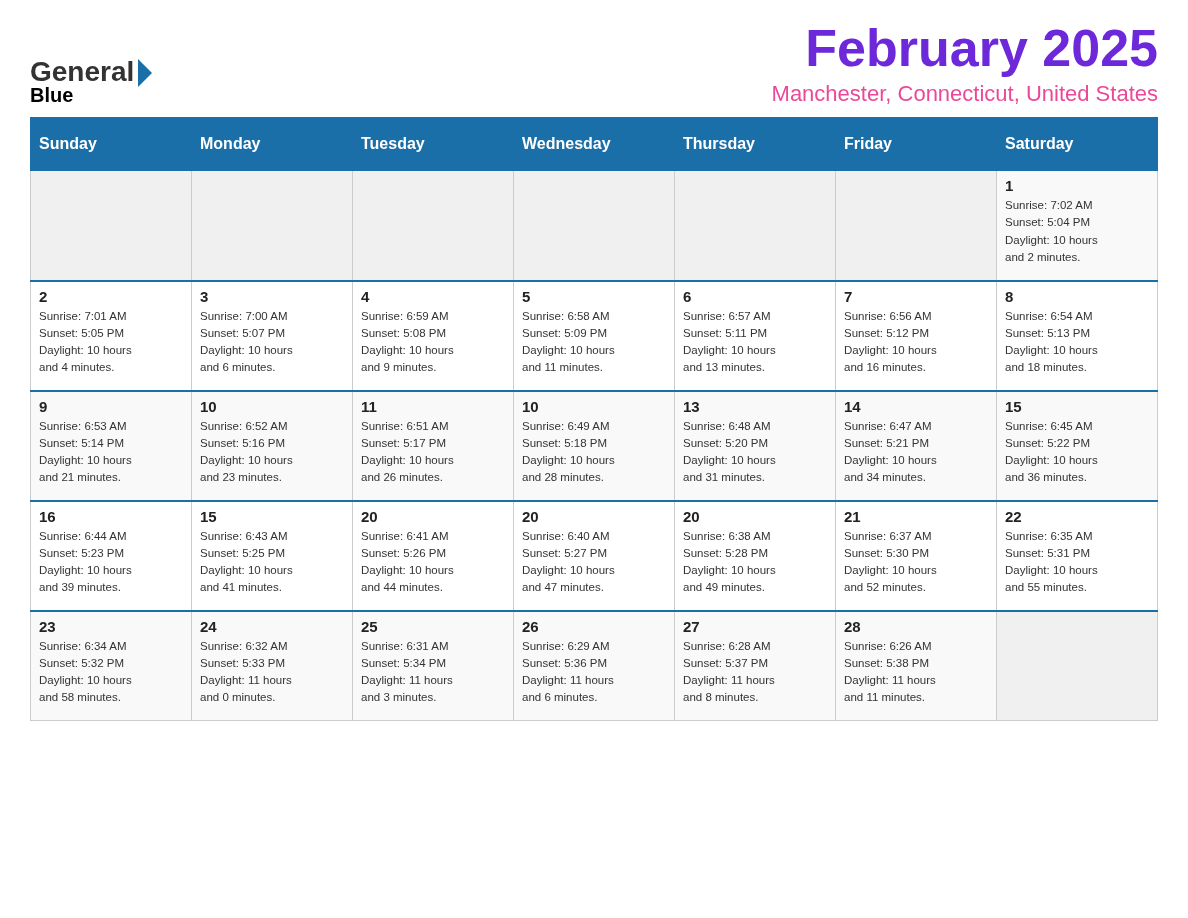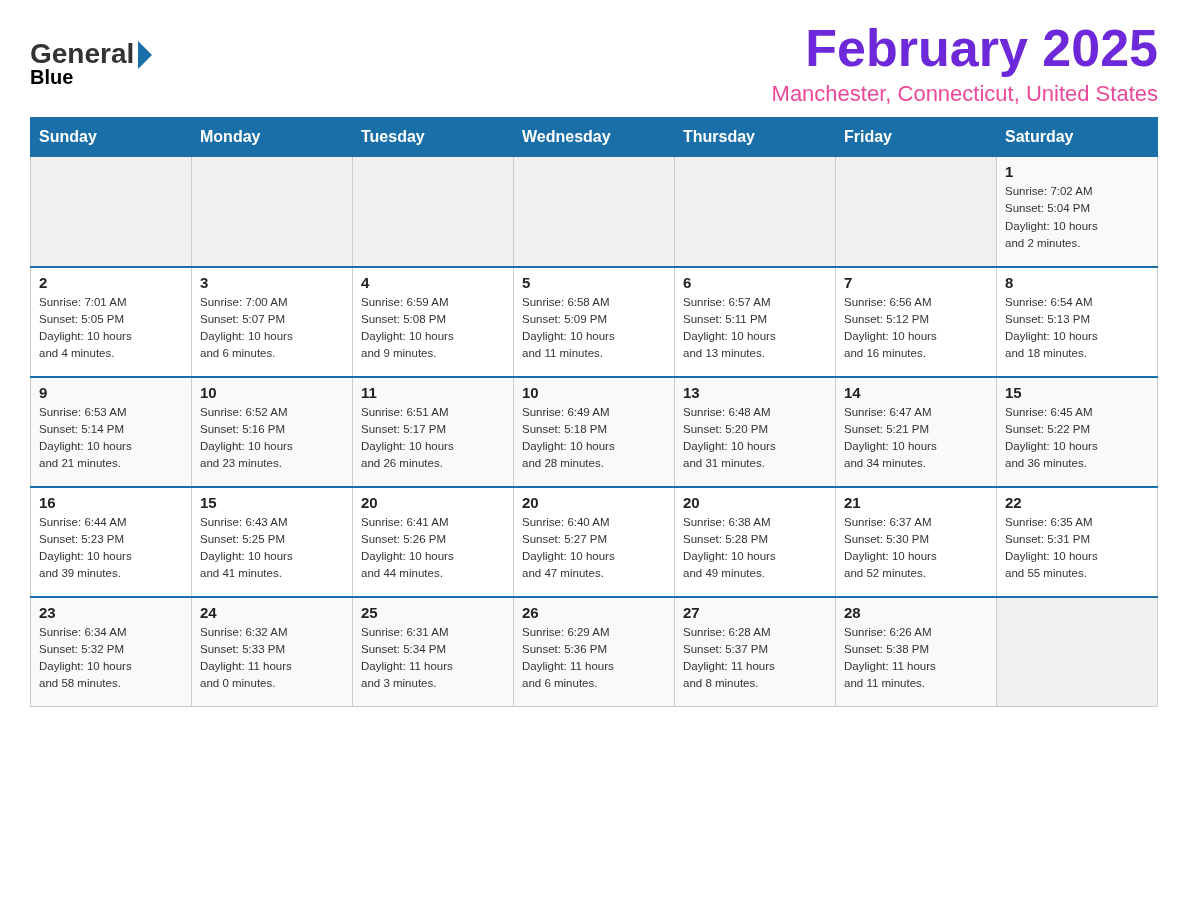--- a/index.html
+++ b/index.html
@@ -6,21 +6,21 @@
     body {
       font-family: Arial, sans-serif;
       background: #fff;
       padding: 20px 30px;
       width: 1188px;
       min-height: 918px;
     }
     .header {
       display: flex;
       justify-content: space-between;
-      align-items: center;
+      align-items: flex-end;
       margin-bottom: 10px;
       gap: 24px;
     }
     .logo {
       display: flex;
       flex-direction: column;
       align-items: flex-start;
     }
     .logo-text {
       display: flex;
@@ -63,21 +63,21 @@
     .calendar {
       width: 100%;
       border-collapse: collapse;
       margin-top: 10px;
     }
     .calendar th {
       background-color: #1a6fa8;
       color: #fff;
       font-size: 16px;
       font-weight: bold;
-      padding: 10px 8px;
+      padding: 17px 8px;
       text-align: left;
       border: 1px solid #1a6fa8;
     }
     .calendar td {
       border: 1px solid #ccc;
       vertical-align: top;
       padding: 6px 8px;
       width: 14.28%;
       min-height: 110px;
       height: 110px;

